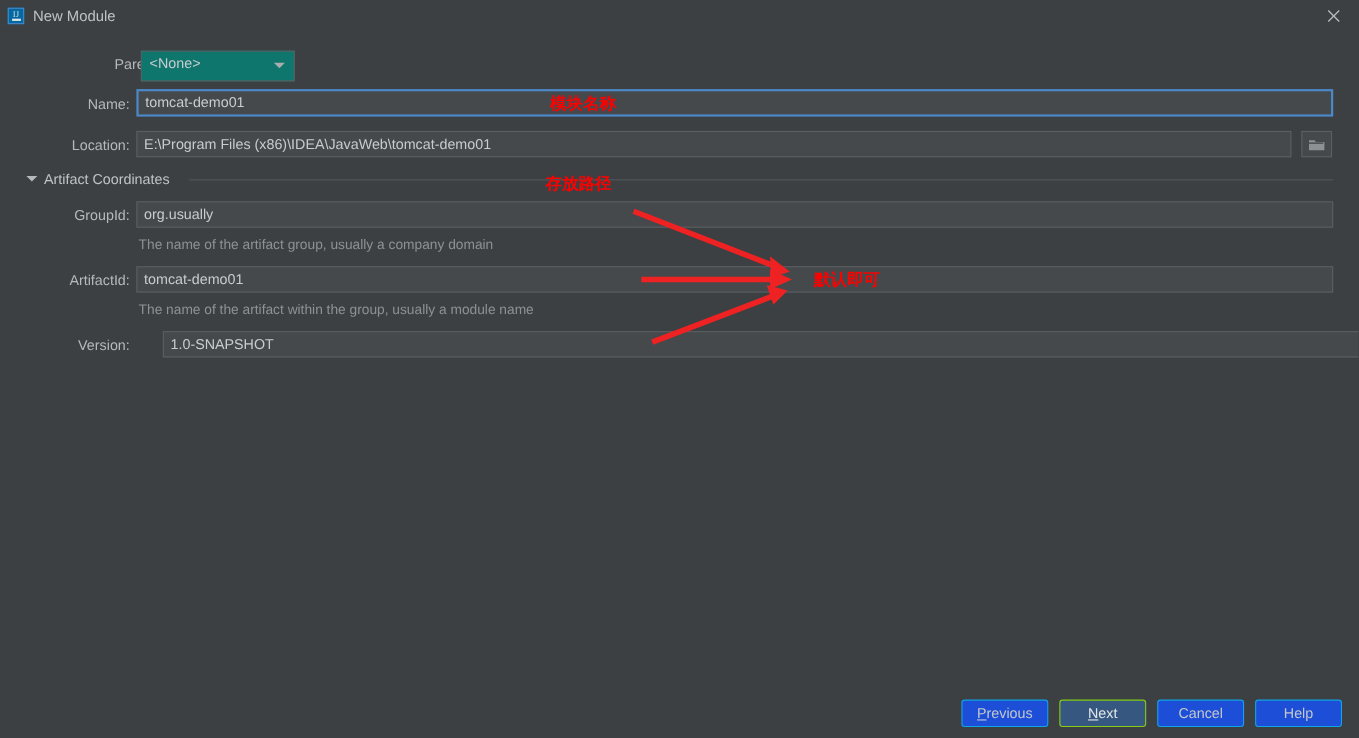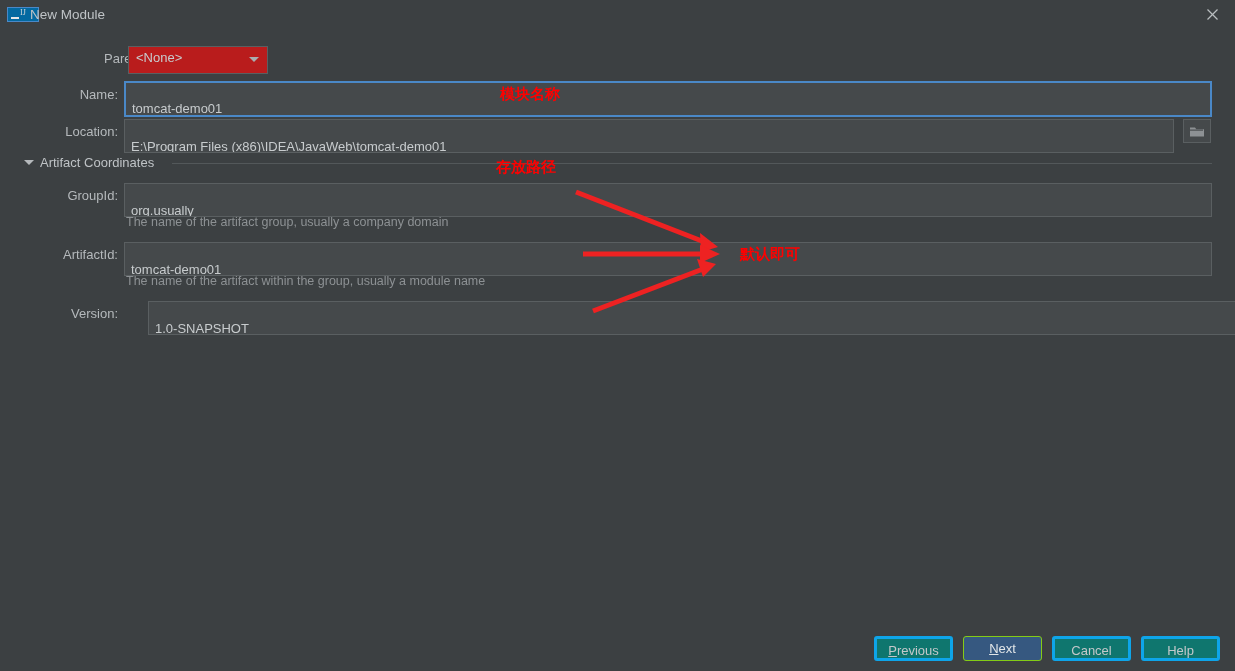--- a/index.html
+++ b/index.html
@@ -20,21 +20,21 @@
   
   #titlebar {
     position: absolute;
     left: 0; top: 0;
     width: 1235px; height: 29px;
     background: #3c4042;
   }
   #app-icon {
     position: absolute;
     left: 7px; top: 7px;
-    width: 32px; height: 15px;
+    width: 15px; height: 15px;
     background: #0369a1;
     border: 1px solid #4a88c7;
     box-sizing: border-box;
   }
   #app-icon .ij-text {
     position: absolute;
     left: 0; right: 0; top: 0px;
     text-align: center;
     font-family: "Liberation Serif", serif;
     font-size: 8px;
@@ -76,21 +76,21 @@
     white-space: nowrap;
   }
   .field {
     position: absolute;
     box-sizing: border-box;
     background: #45494b;
     border: 1px solid #5a5f61;
     color: #c8ccce;
     font-size: 13px;
     line-height: 22px;
-    padding: 16px 6px;
+    padding: 0 6px;
     white-space: nowrap;
     overflow: hidden;
     cursor: text;
   }
   .field.focused {
     border: 2px solid #4a88c7;
     line-height: 20px;
   }
   .helper-text {
     position: absolute;
@@ -98,21 +98,21 @@
     color: #8d9194;
     white-space: nowrap;
   }
 
   
   #parent-combo {
     position: absolute;
     left: 128px; top: 46px;
     width: 140px; height: 28px;
     box-sizing: border-box;
-    background: #b91c1c;
+    background: #0f766e;
     border: 1px solid #5a5f61;
     cursor: default;
   }
   #parent-combo .combo-value {
     position: absolute;
     left: 7px; top: 0;
     line-height: 22px;
     font-size: 13px;
     color: #c8ccce;
   }
@@ -169,22 +169,22 @@
     height: 1px;
     background: #53585a;
   }
 
   
   .dlg-button {
     position: absolute;
     top: 636px;
     height: 25px;
     box-sizing: border-box;
-    background: #0f766e;
-    border: 3px solid #0ea5e9;
+    background: #1d4ed8;
+    border: 1px solid #0ea5e9;
     border-radius: 3px;
     color: #c4c8ca;
     font-size: 13px;
     line-height: 23px;
     text-align: center;
     cursor: default;
   }
   .dlg-button.primary {
     background: #365880;
     border: 1px solid #84cc16;

